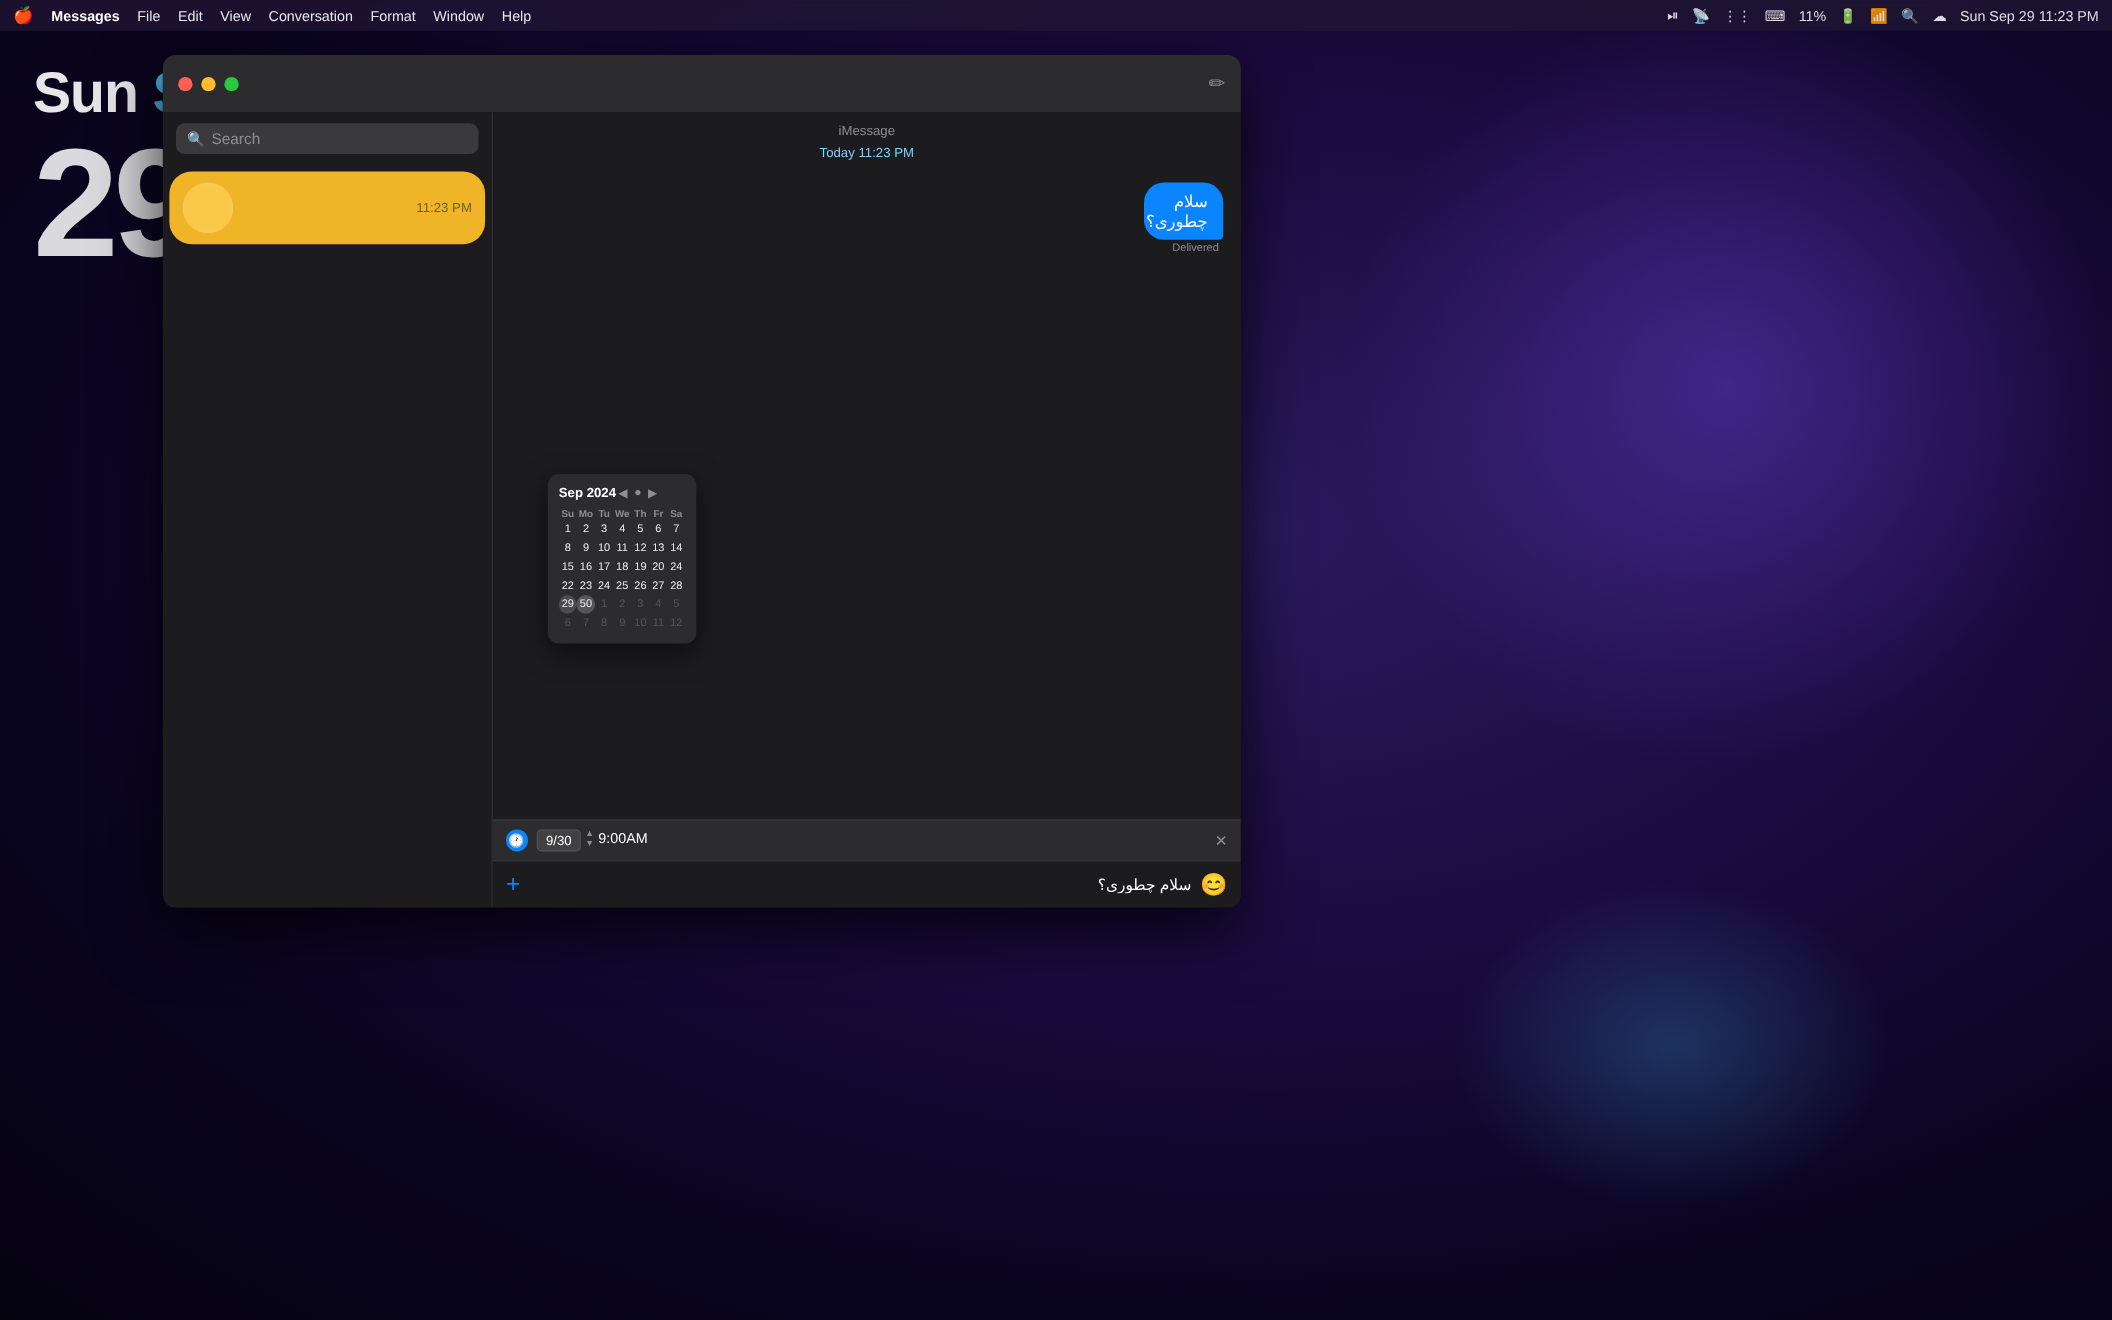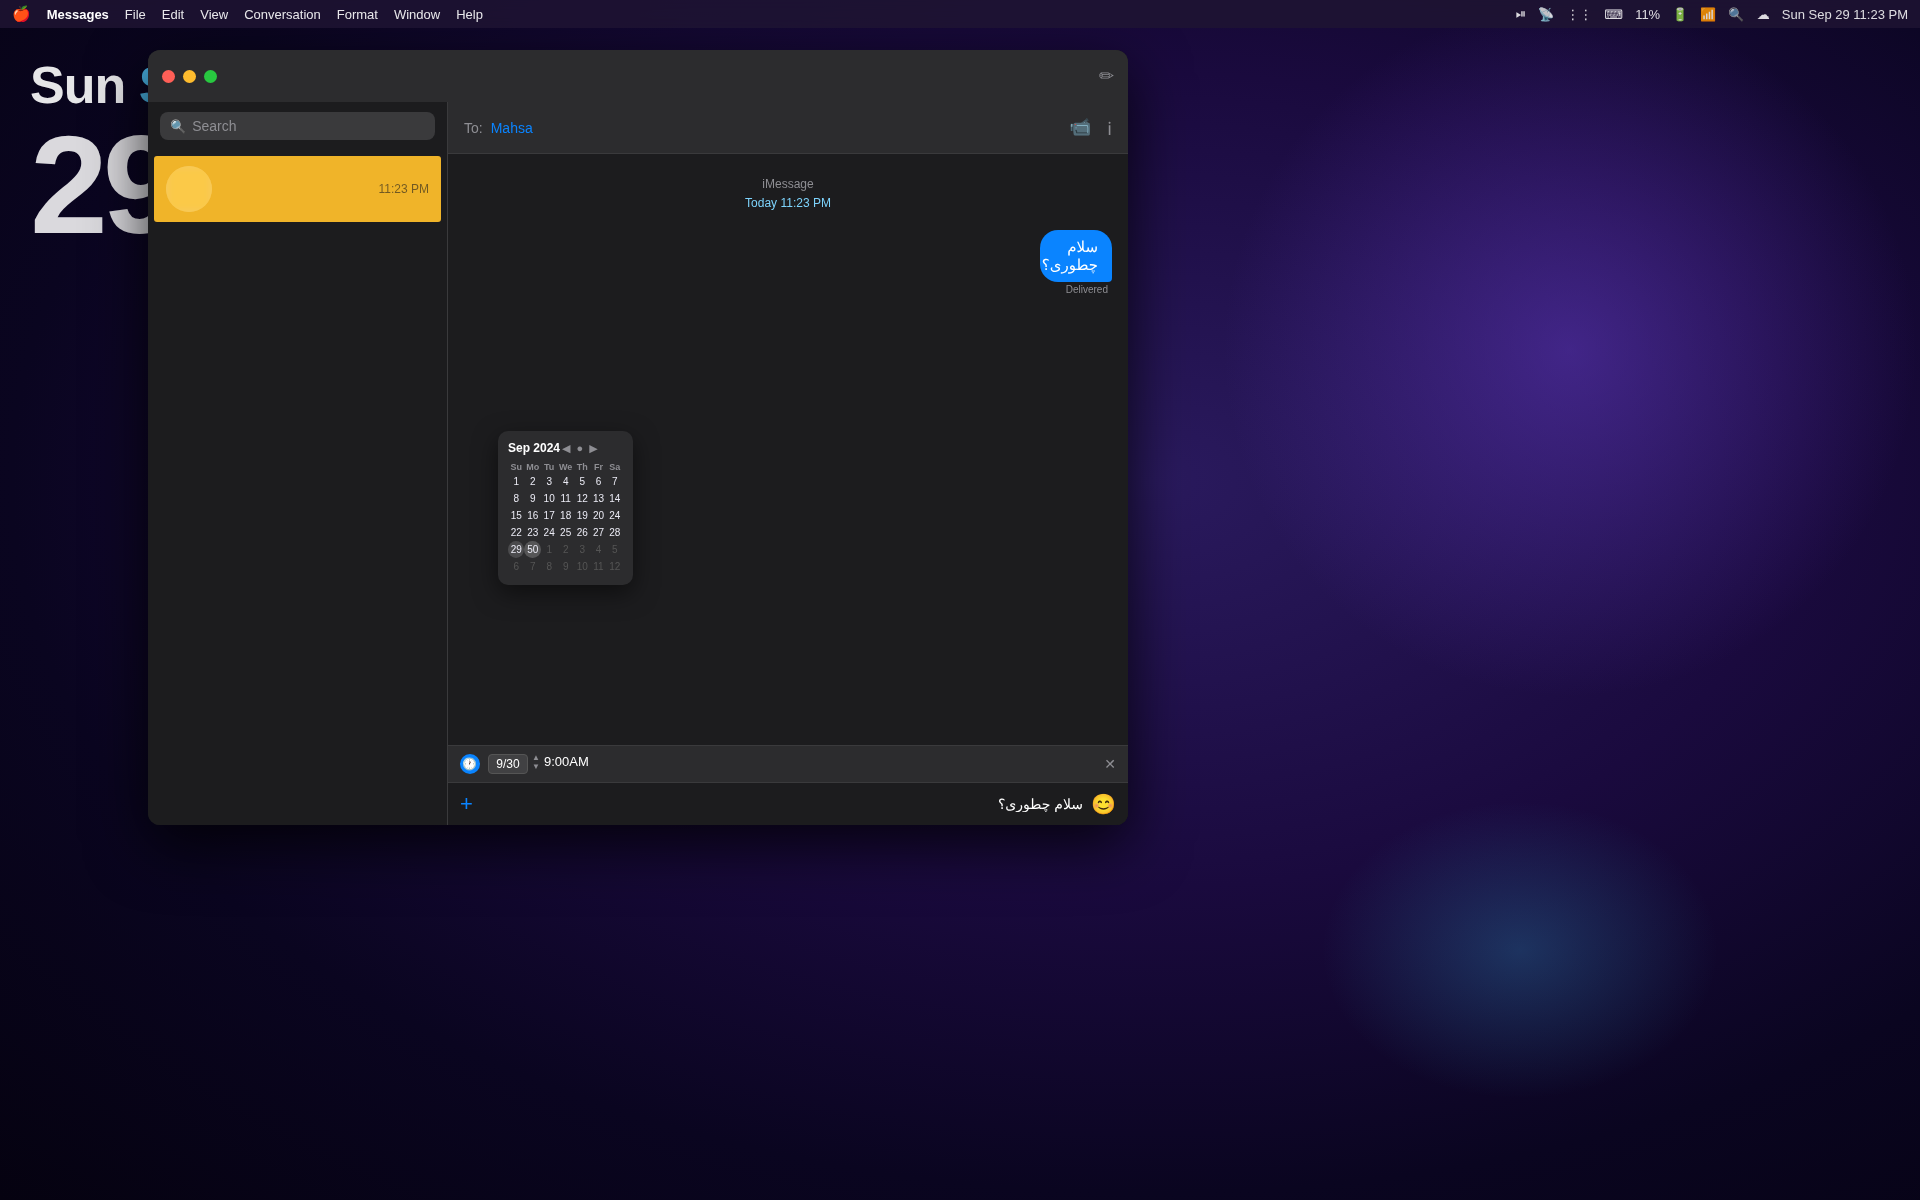--- a/index.html
+++ b/index.html
@@ -212,21 +212,21 @@
       flex: 1;
       overflow-y: auto;
       padding: 4px 0;
     }
 
     .conv-item {
       display: flex;
       align-items: center;
       padding: 10px 12px;
       cursor: pointer;
-      border-radius: 3px;
+      border-radius: 20px;
       margin: 2px 6px;
       gap: 10px;
       background: #f0b429;
     }
 
     .conv-avatar {
       width: 46px;
       height: 46px;
       border-radius: 50%;
       background: rgba(255,255,255,0.3);
@@ -309,21 +309,21 @@
 
     .chat-action-icon {
       color: #8e8e93;
       font-size: 18px;
       cursor: pointer;
     }
 
     
     .chat-messages {
       flex: 1;
-      padding: 20px 16px;
+      padding: 8px 16px;
       overflow-y: auto;
       position: relative;
     }
 
     .imessage-label {
       text-align: center;
       margin-bottom: 4px;
     }
 
     .imessage-label-text {
@@ -592,28 +592,20 @@
             <div class="conv-name"></div>
             <div class="conv-preview"></div>
           </div>
           <div class="conv-time">11:23 PM</div>
         </div>
       </div>
     </div>
 
     <div class="chat-area">
 
-      <div class="chat-header">
-        <span class="chat-to-label">To:</span>
-        <span class="chat-contact-name">Mahsa</span>
-        <div class="chat-header-actions">
-          <span class="chat-action-icon">📹</span>
-          <span class="chat-action-icon">ℹ</span>
-        </div>
-      </div>
 
       <div class="chat-messages">
         <div class="imessage-label">
           <span class="imessage-label-text">iMessage</span>
         </div>
         <div class="imessage-time">Today 11:23 PM</div>
 
         <div class="message-row">
           <div style="display:flex;flex-direction:column;align-items:flex-end;">
             <div class="message-bubble">سلام چطوری؟</div>

